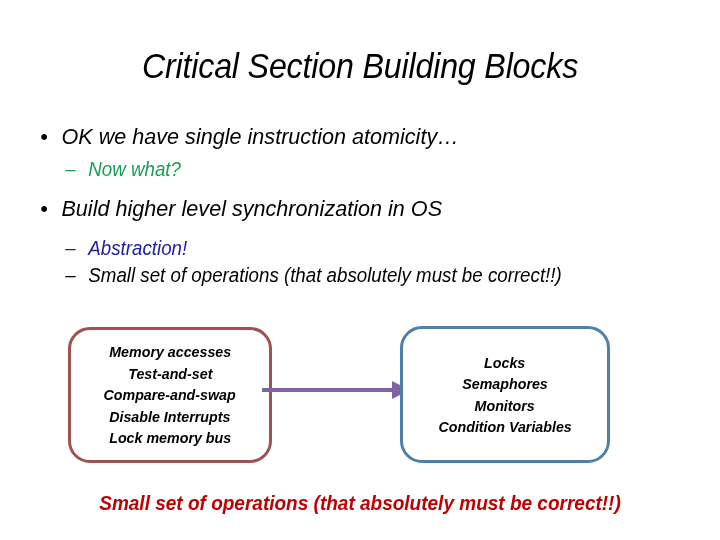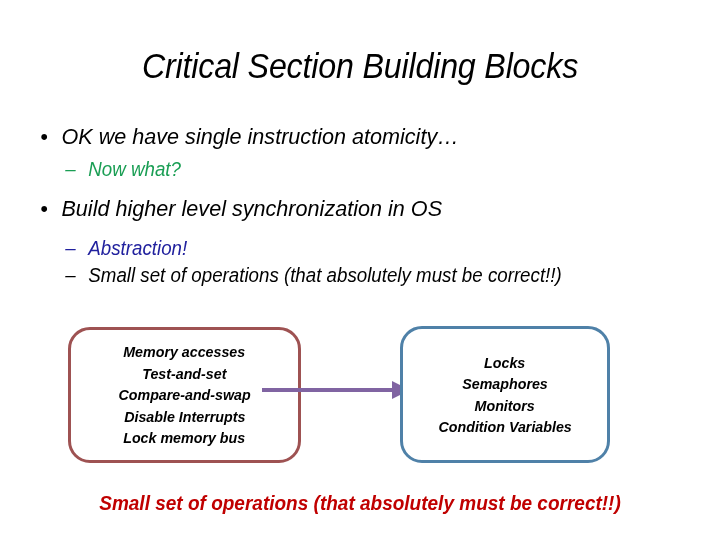--- a/index.html
+++ b/index.html
@@ -118,21 +118,21 @@
   }
   .node .line {
     white-space: nowrap;
     transform: scaleX(0.95);
     transform-origin: 50% 50%;
   }
 
   #node-primitives {
     left: 68px;
     top: 327px;
-    width: 233px;
+    width: 204px;
     height: 136px;
     border: 3px solid #9e5252;
     font-size: 15px;
     line-height: 21.5px;
   }
 
   #node-abstractions {
     left: 400px;
     top: 326px;
     width: 210px;

